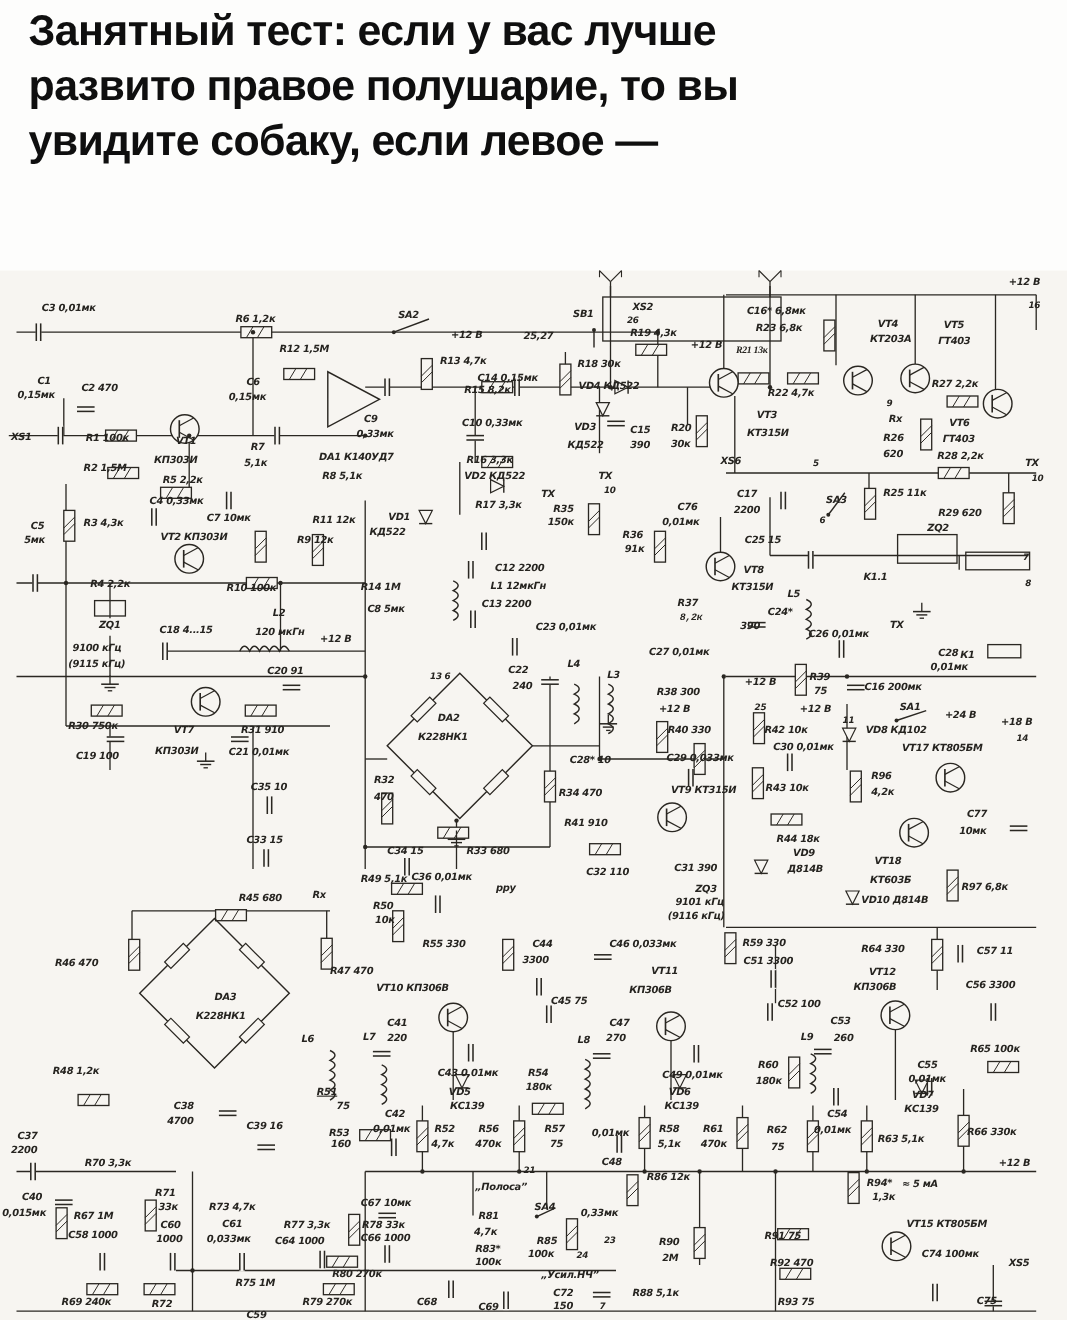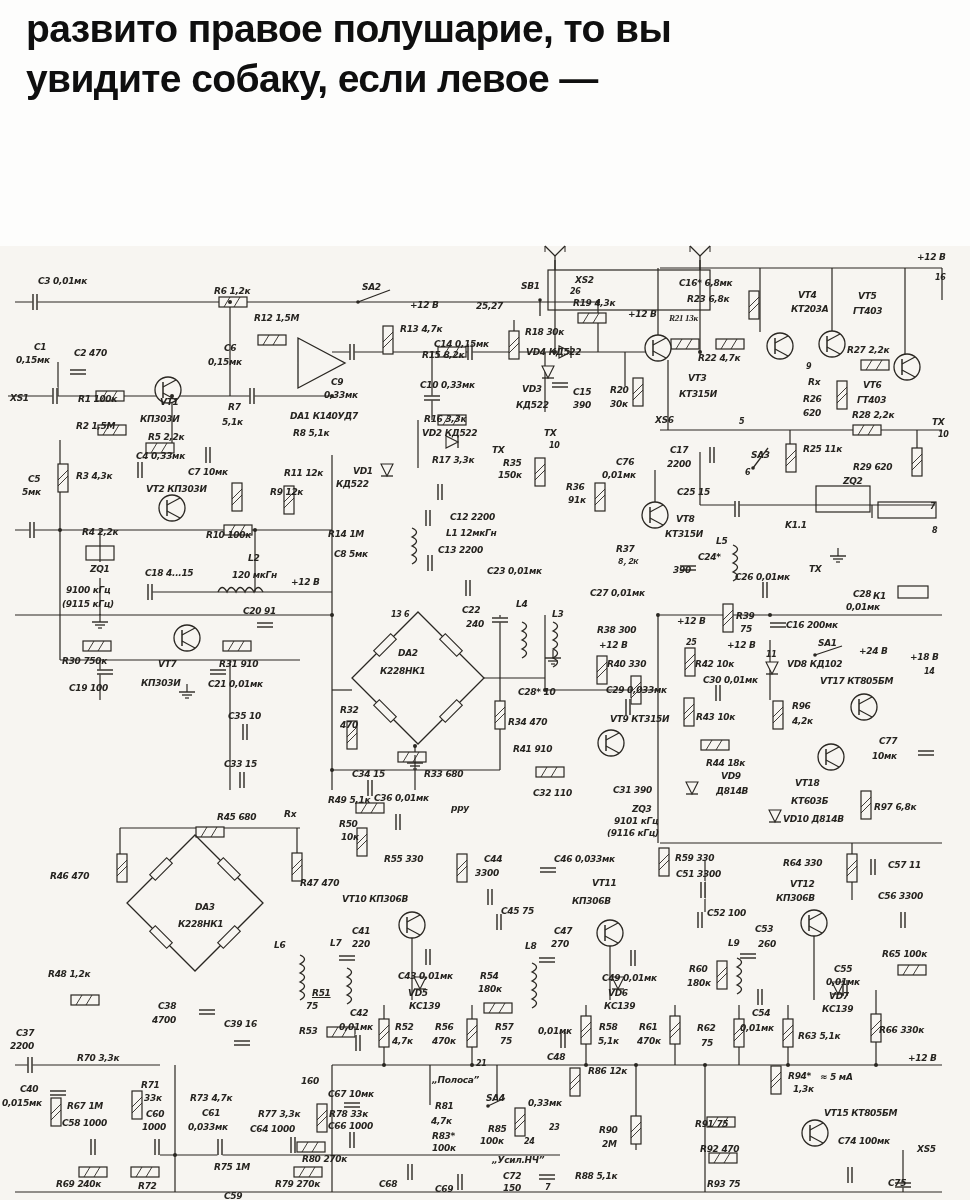--- a/index.html
+++ b/index.html
@@ -16,20 +16,21 @@
   #labels-layer{position:absolute;left:0;top:0;width:970px;height:1200px;pointer-events:none;}
   .lbl{position:absolute;font-family:"DejaVu Sans",sans-serif;font-style:italic;
        font-weight:700;font-size:9px;line-height:10px;color:#262420;white-space:nowrap;
        letter-spacing:-0.3px;}
 </style>
 </head>
 <body>
 
 <div id="page">
   <div id="caption">
+    <div class="cap-line">Занятный тест: если у вас лучше</div>
     <div class="cap-line">развито правое полушарие, то вы</div>
     <div class="cap-line">увидите собаку, если левое —</div>
   </div>
 
   <div id="schematic"></div>
 
   <svg id="art" width="970" height="1200" viewBox="0 0 970 1200">
       <line x1="15" y1="302" x2="598" y2="302" stroke="#2a2722" stroke-width="1.2"></line>
       <line x1="598" y1="302" x2="598" y2="352" stroke="#2a2722" stroke-width="1.2"></line>
       <line x1="660" y1="268" x2="942" y2="268" stroke="#2a2722" stroke-width="1.2"></line>
@@ -944,24 +945,24 @@
       <span class="lbl" style="left: 675px; top: 853px;">R59 330</span>
       <span class="lbl" style="left: 676px; top: 869px;">C51 3300</span>
       <span class="lbl" style="left: 783px; top: 858px;">R64 330</span>
       <span class="lbl" style="left: 888px; top: 860px;">C57 11</span>
       <span class="lbl" style="left: 790px; top: 879px;">VT12</span>
       <span class="lbl" style="left: 776px; top: 893px;">КП306В</span>
       <span class="lbl" style="left: 878px; top: 891px;">C56 3300</span>
       <span class="lbl" style="left: 158px; top: 1001px;">C38</span>
       <span class="lbl" style="left: 152px; top: 1015px;">4700</span>
       <span class="lbl" style="left: 224px; top: 1019px;">C39 16</span>
-      <span class="lbl" style="left: 312px; top: 988px; text-decoration: underline;">R51</span>
+      <span class="lbl" style="left: 288px; top: 988px; text-decoration: underline;">R51</span>
       <span class="lbl" style="left: 306px; top: 1001px;">75</span>
       <span class="lbl" style="left: 299px; top: 1026px;">R53</span>
-      <span class="lbl" style="left: 301px; top: 1076px;">160</span>
+      <span class="lbl" style="left: 301px; top: 1036px;">160</span>
       <span class="lbl" style="left: 16px; top: 1028px;">C37</span>
       <span class="lbl" style="left: 10px; top: 1041px;">2200</span>
       <span class="lbl" style="left: 77px; top: 1053px;">R70 3,3к</span>
       <span class="lbl" style="left: 20px; top: 1084px;">C40</span>
       <span class="lbl" style="left: 2px; top: 1098px;">0,015мк</span>
       <span class="lbl" style="left: 67px; top: 1101px;">R67 1М</span>
       <span class="lbl" style="left: 62px; top: 1118px;">C58 1000</span>
       <span class="lbl" style="left: 141px; top: 1080px;">R71</span>
       <span class="lbl" style="left: 144px; top: 1093px;">33к</span>
       <span class="lbl" style="left: 146px; top: 1109px;">C60</span>

